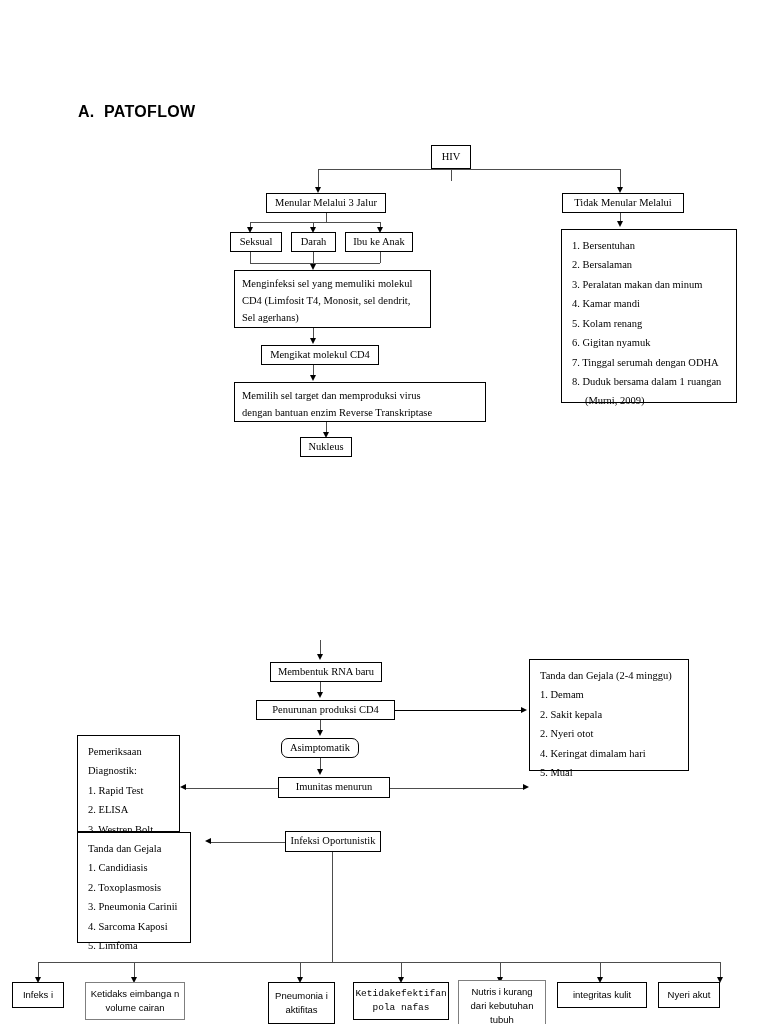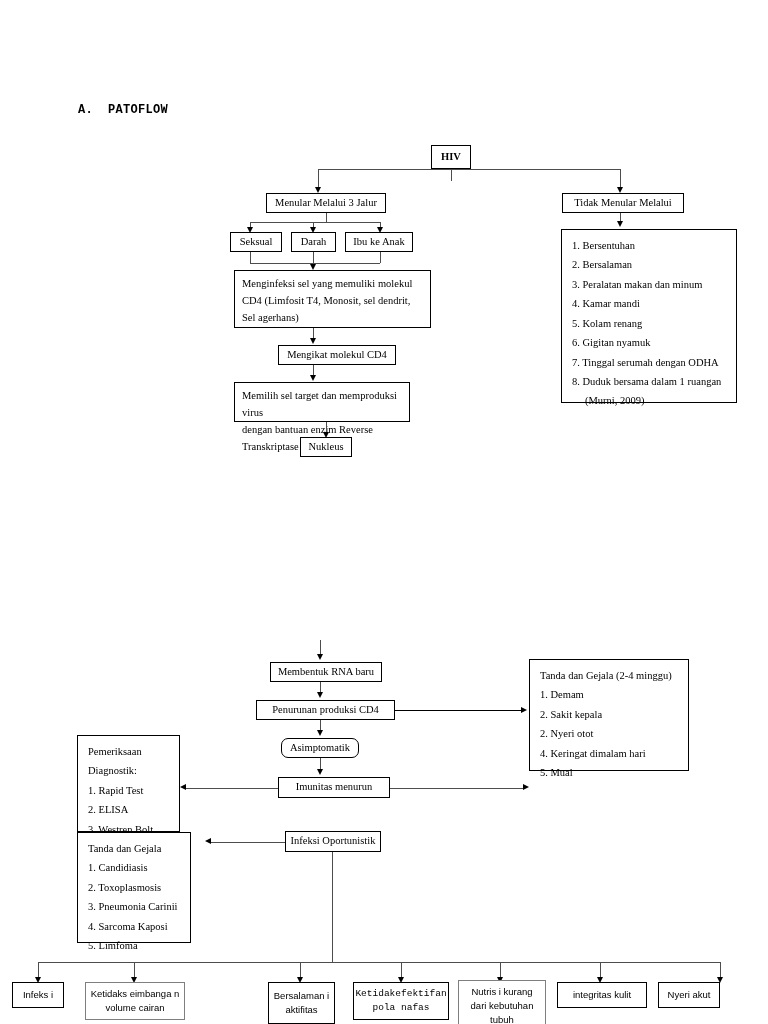--- a/index.html
+++ b/index.html
@@ -15,23 +15,23 @@
   #page {
     position: relative;
     width: 768px;
     height: 1024px;
     overflow: hidden;
     background: #ffffff;
   }
   
   .doc-title {
     position: absolute;
-    font-family: Liberation Mono, monospace;
+    font-family: Liberation Sans, sans-serif;
     font-weight: bold;
-    font-size: 12px;
+    font-size: 16px;
     letter-spacing: 0.3px;
     white-space: pre;
   }
   
   .box {
     position: absolute;
     box-sizing: border-box;
     border: 1px solid #000000;
     background: #ffffff;
     font-size: 10.5px;
@@ -117,21 +117,21 @@
     border-right: 6px solid #000;
   }
 </style>
 </head>
 <body>
 
 <div id="page">
 
   <div class="doc-title" style="left:78px; top:103px;">A.  PATOFLOW</div>
 
-  <div class="box" style="left:431px; top:145px; width:40px; height:24px;font-weight:bold;">HIV</div>
+  <div class="box" style="left:431px; top:145px; width:40px; height:24px;">HIV</div>
 
   <div class="vline" style="left:451px; top:169px; height:12px;"></div>
   <div class="hline" style="left:318px; top:169px; width:302px;"></div>
   <div class="vline" style="left:318px; top:169px; height:20px;"></div>
   <div class="arrow-d" style="left:314.5px; top:187px;"></div>
   <div class="vline" style="left:620px; top:169px; height:20px;"></div>
   <div class="arrow-d" style="left:616.5px; top:187px;"></div>
 
   <div class="box" style="left:266px; top:193px; width:120px; height:20px;">Menular Melalui 3 Jalur</div>
 
@@ -156,26 +156,26 @@
 
   <div class="box multiline" style="left:234px; top:270px; width:197px; height:58px;">
     <span class="ln">Menginfeksi sel yang memuliki molekul</span>
     <span class="ln">CD4 (Limfosit T4, Monosit, sel dendrit,</span>
     <span class="ln">Sel agerhans)</span>
   </div>
 
   <div class="vline" style="left:313px; top:328px; height:11px;"></div>
   <div class="arrow-d" style="left:309.5px; top:338px;"></div>
 
-  <div class="box" style="left:278px; top:345px; width:118px; height:20px;">Mengikat molekul CD4</div>
+  <div class="box" style="left:261px; top:345px; width:118px; height:20px;">Mengikat molekul CD4</div>
 
   <div class="vline" style="left:313px; top:365px; height:11px;"></div>
   <div class="arrow-d" style="left:309.5px; top:375px;"></div>
 
-  <div class="box multiline" style="left:234px; top:382px; width:176px; height:40px;">
+  <div class="box multiline" style="left:234px; top:382px; width:252px; height:40px;">
     <span class="ln">Memilih sel target dan memproduksi virus</span>
     <span class="ln">dengan bantuan enzim Reverse Transkriptase</span>
   </div>
 
   <div class="vline" style="left:326px; top:422px; height:11px;"></div>
   <div class="arrow-d" style="left:322.5px; top:432px;"></div>
 
   <div class="box" style="left:300px; top:437px; width:52px; height:20px;">Nukleus</div>
 
   <div class="box" style="left:562px; top:193px; width:122px; height:20px;">Tidak Menular Melalui</div>
@@ -267,19 +267,19 @@
   <div class="arrow-d" style="left:397.5px; top:977px;"></div>
   <div class="vline" style="left:500px; top:962px; height:18px;"></div>
   <div class="arrow-d" style="left:496.5px; top:977px;"></div>
   <div class="vline" style="left:600px; top:962px; height:18px;"></div>
   <div class="arrow-d" style="left:596.5px; top:977px;"></div>
   <div class="vline" style="left:720px; top:962px; height:18px;"></div>
   <div class="arrow-d" style="left:716.5px; top:977px;"></div>
 
   <div class="box wrapcell" style="left:12px; top:982px; width:52px; height:26px;">Infeks i</div>
   <div class="box wrapcell grey" style="left:85px; top:982px; width:100px; height:38px;">Ketidaks eimbanga n volume cairan</div>
-  <div class="box wrapcell" style="left:268px; top:982px; width:67px; height:42px;">Bersalaman i aktifitas</div>
+  <div class="box wrapcell" style="left:268px; top:982px; width:67px; height:42px;">Pneumonia i aktifitas</div>
   <div class="box wrapcell" style="left:353px; top:982px; width:96px; height:38px;font-family:Liberation Mono, monospace;">Ketidakefektifan pola nafas</div>
   <div class="box wrapcell grey" style="left:458px; top:980px; width:88px; height:52px;">Nutris i kurang dari kebutuhan tubuh</div>
   <div class="box wrapcell" style="left:557px; top:982px; width:90px; height:26px;">integritas kulit</div>
   <div class="box wrapcell" style="left:658px; top:982px; width:62px; height:26px;">Nyeri akut</div>
 
 </div>
 
 </body></html>

